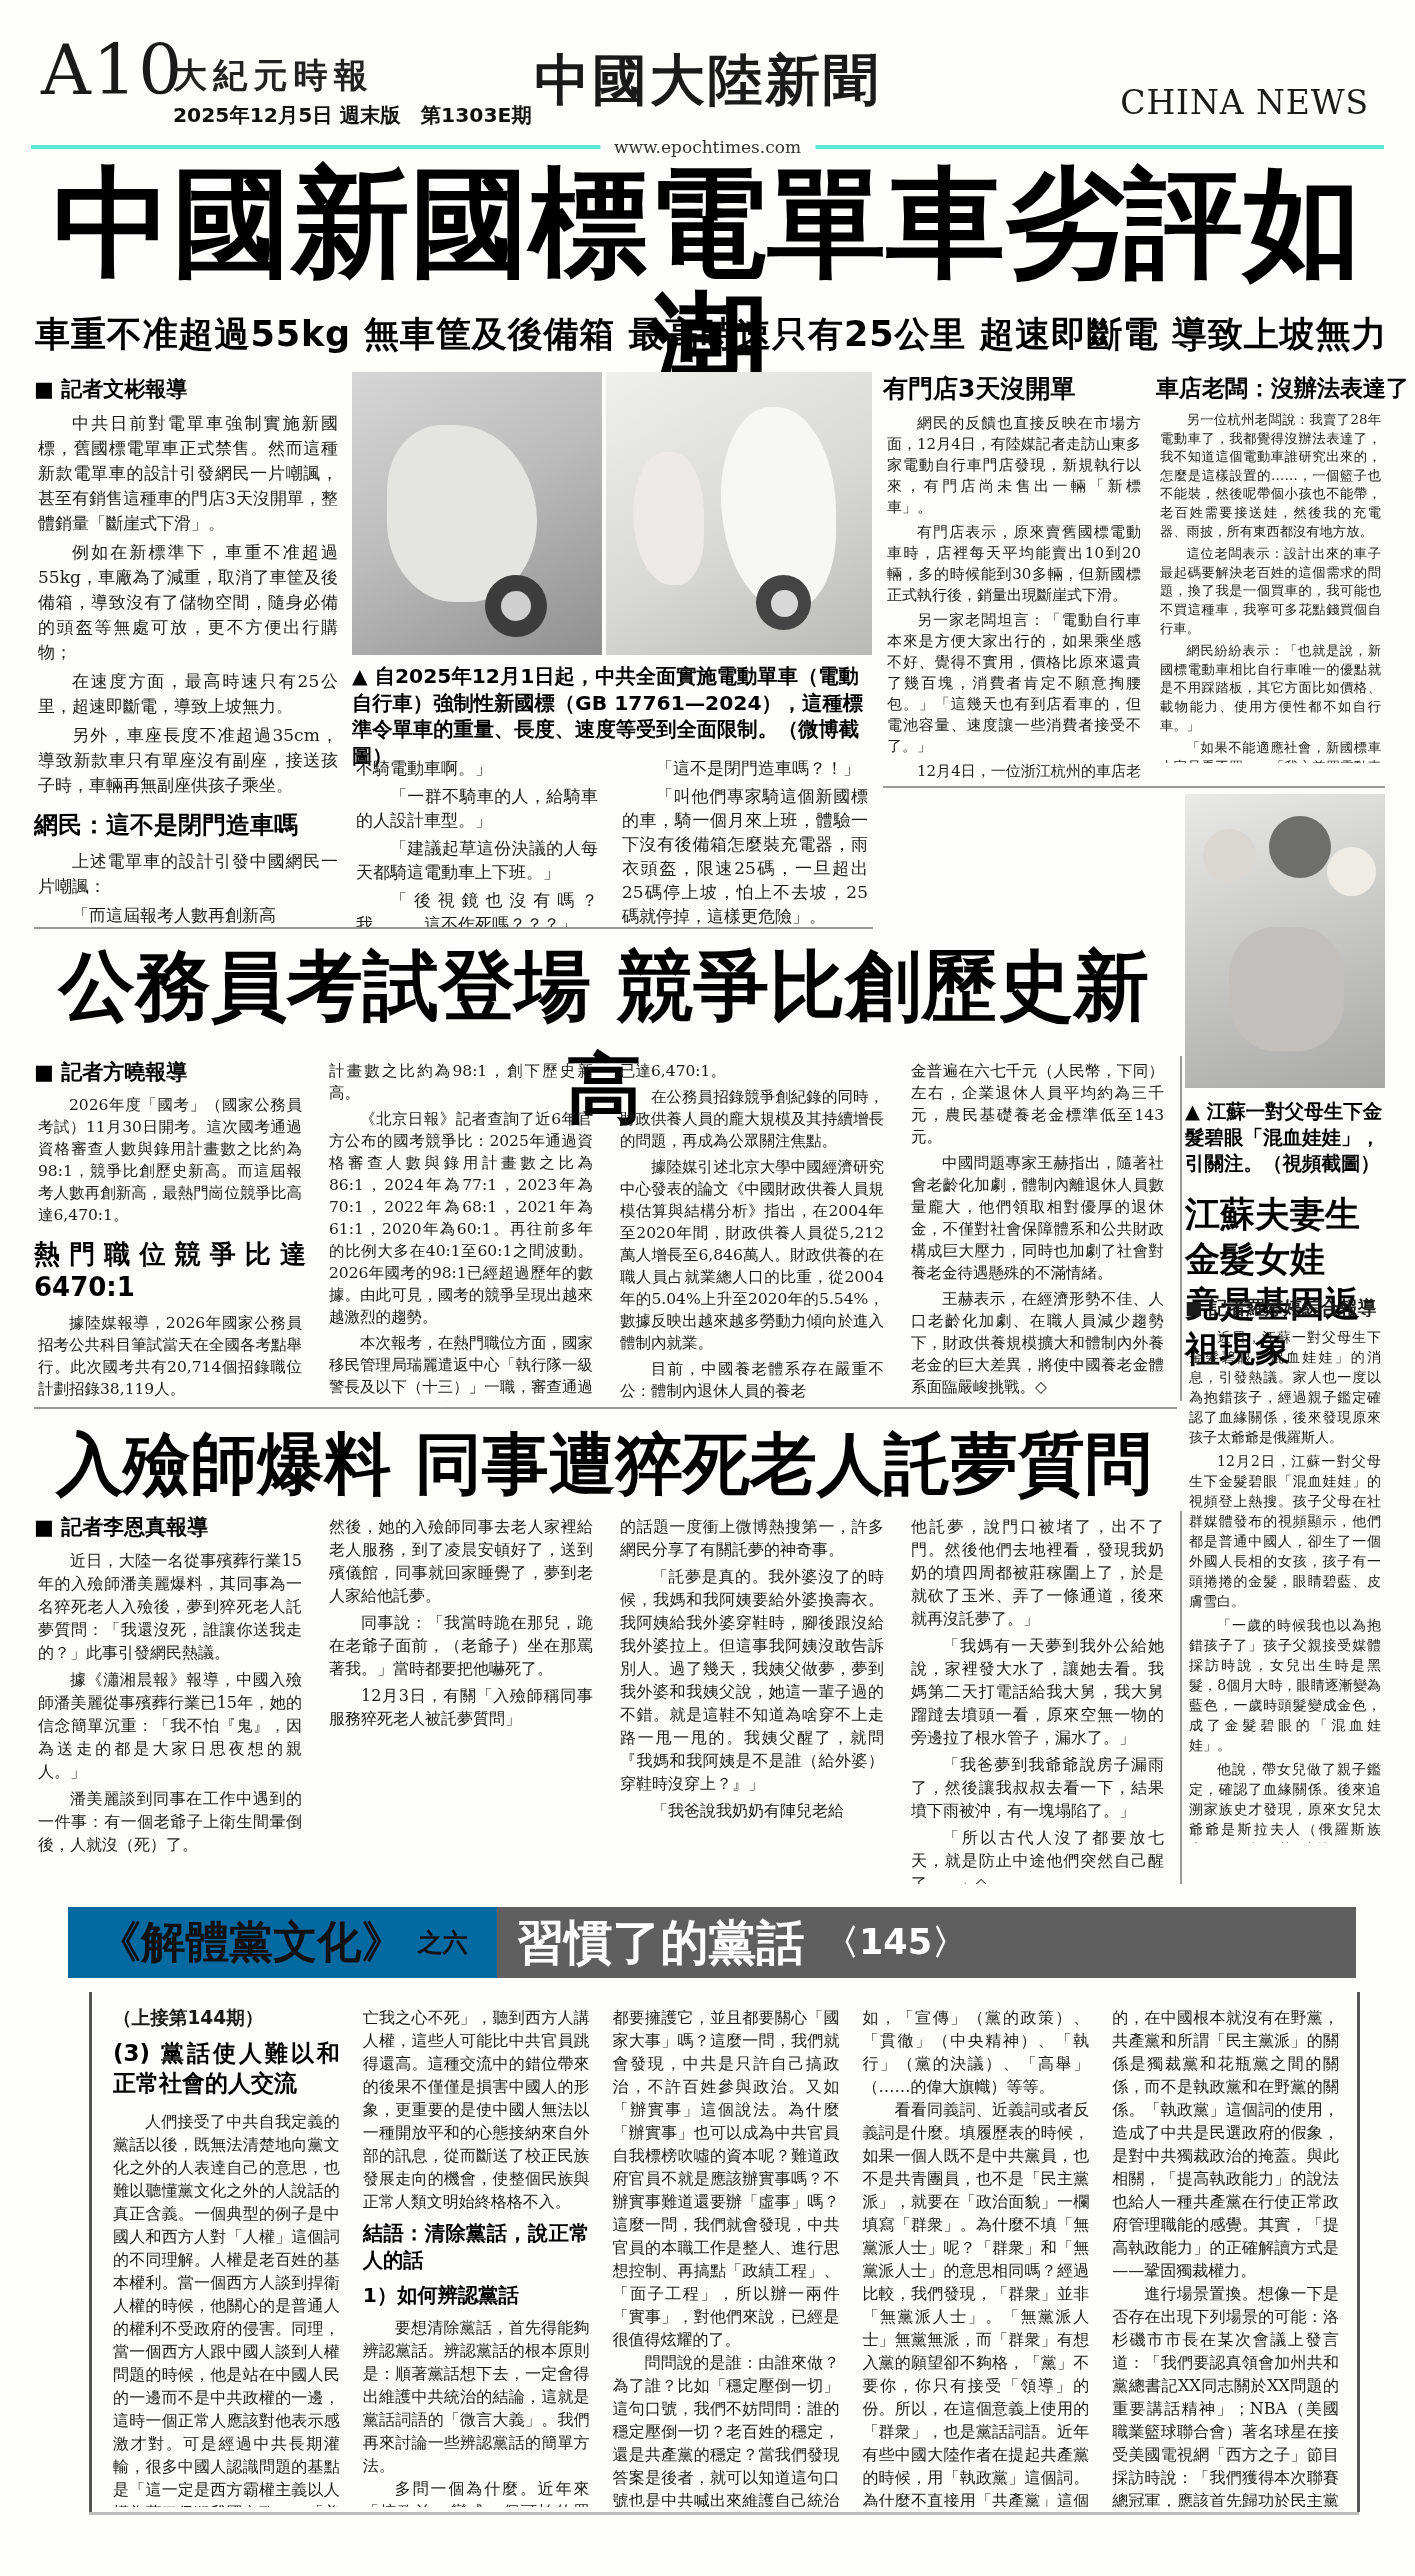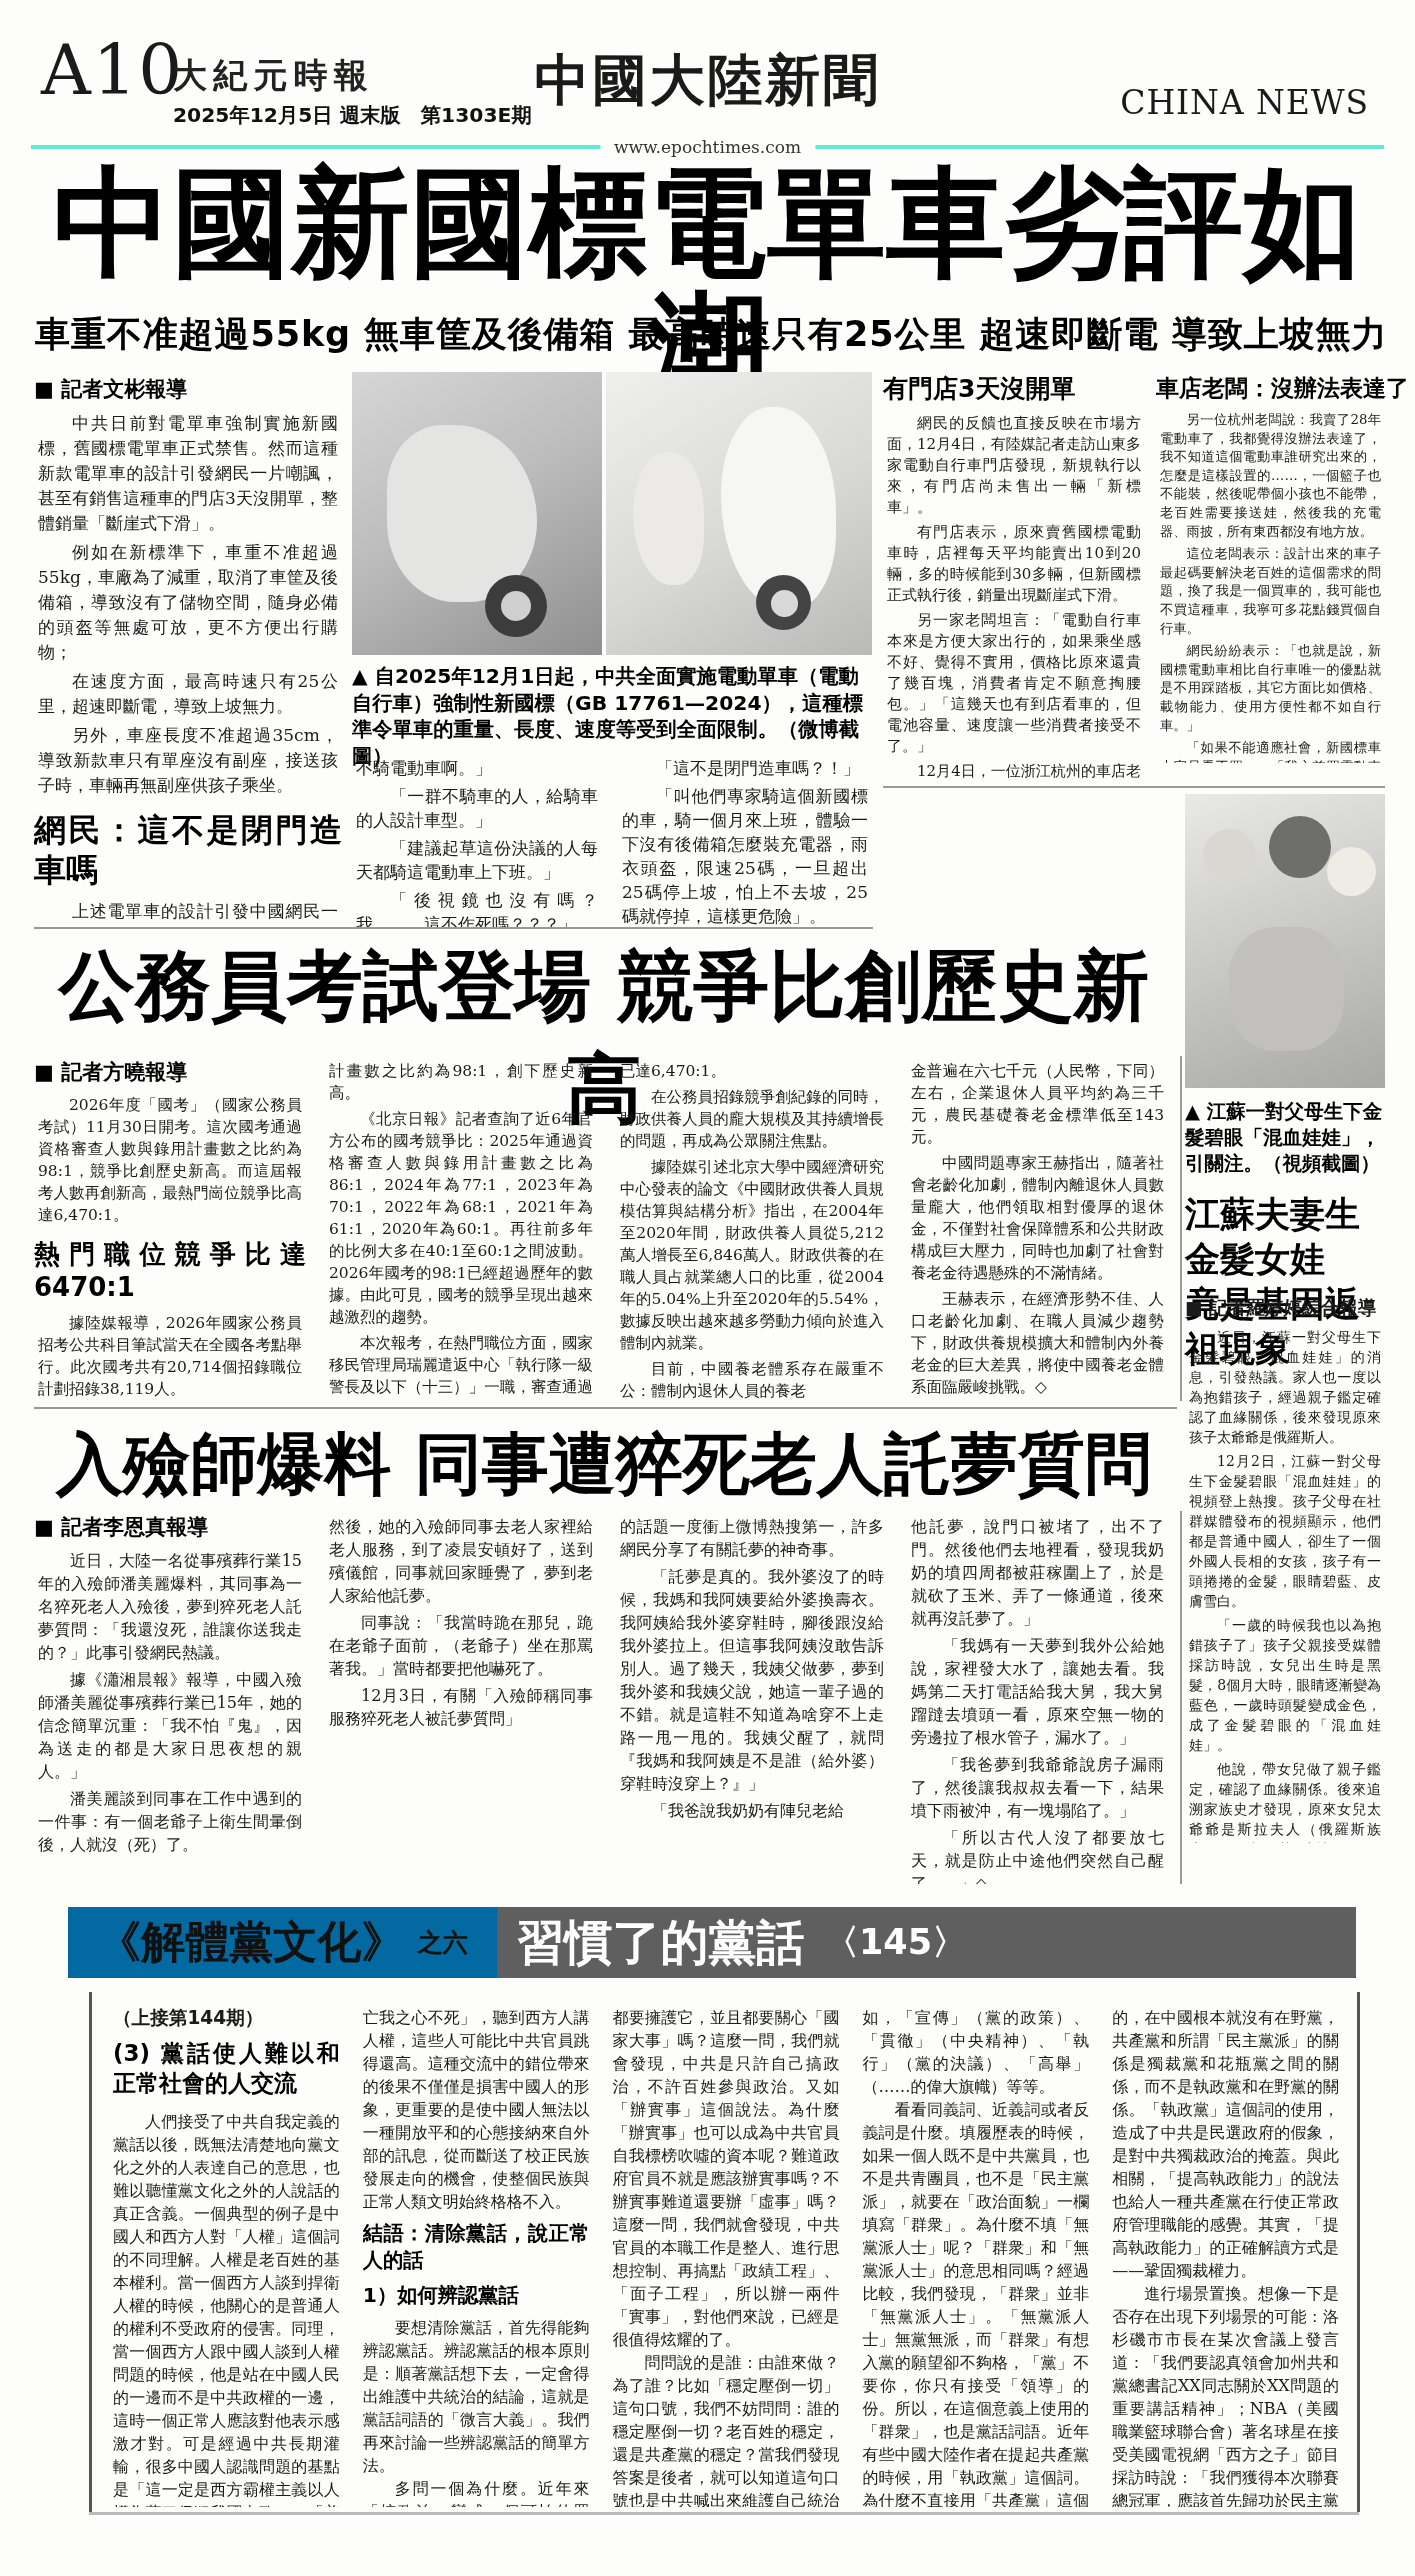--- a/index.html
+++ b/index.html
@@ -20,21 +20,21 @@
   
   .h1-main{left:7px;right:7px;top:160px;text-align:center;font-size:119px;line-height:1.05;font-weight:900;color:#000;}
   .h1-sub{left:35px;top:311px;right:26.5px;font-size:35px;font-weight:800;color:#000;letter-spacing:0.9px;white-space:nowrap;}
   .h2{left:31px;top:936px;width:1146px;text-align:center;font-size:76px;font-weight:900;color:#000;}
   .h3{left:31px;top:1419px;width:1146px;text-align:center;font-size:67px;font-weight:900;color:#000;}
   
   .reporter{font-size:21px;font-weight:700;color:#000;}
   .col{text-align:justify;overflow:hidden;}
   .col p{margin:4px;text-indent:2em;}
   .col p.no-ind{text-indent:0;}
-  .inner-head{font-family:"DejaVu Sans","Liberation Sans",sans-serif;font-weight:800;font-size:32px;
+  .inner-head{font-family:"DejaVu Sans","Liberation Sans",sans-serif;font-weight:800;font-size:24px;
               line-height:1.25;margin:12.4px 0 8.8px;text-indent:0!important;color:#000;}
   .col-head{font-family:"DejaVu Sans","Liberation Sans",sans-serif;font-weight:800;font-size:24px;color:#000;}
   .lead-c1{left:34px;top:407px;width:308px;height:518px;font-size:17px;line-height:25px;}
   .lead-c2{left:352px;top:752px;width:250px;height:177px;font-size:17px;line-height:24px;}
   .lead-c3{left:618px;top:752px;width:254px;height:177px;font-size:17px;line-height:24px;}
   .lead-c4{left:883px;top:409px;width:262px;height:372px;font-size:15px;line-height:21px;}
   .lead-c5{left:1156px;top:407px;width:229px;height:356px;font-size:13.3px;line-height:18.6px;}
   .a2col{top:1056px;height:345px;font-size:15.5px;line-height:22px;}
   .a3col{top:1511px;height:373px;font-size:16px;line-height:23px;}
   

